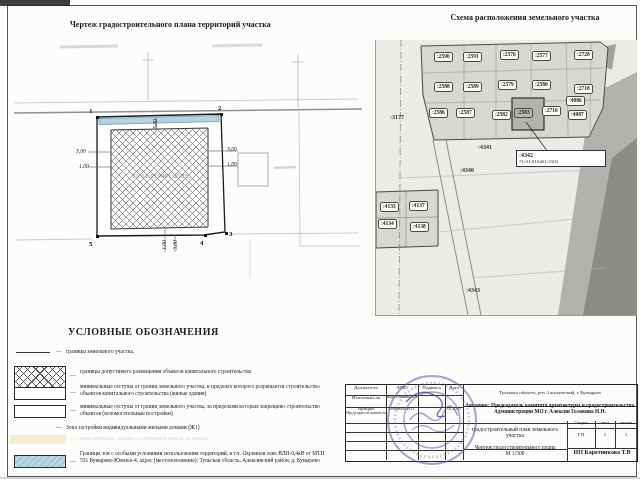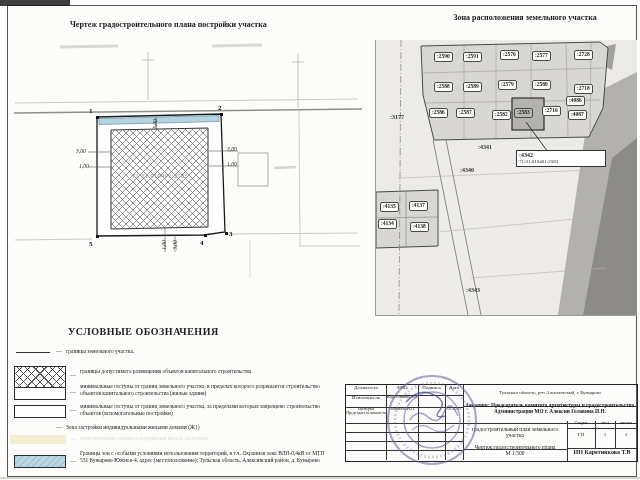--- a/index.html
+++ b/index.html
@@ -53,22 +53,22 @@
   .artifact-bottom{position:absolute;left:0;top:477px;width:640px;height:2px;background:#b9b9b5;opacity:.6;}
 </style>
 </head>
 <body>
 
 <div id="sheet">
   <div class="frame"></div>
   <div class="artifact-topleft"></div>
   <div class="artifact-bottom"></div>
 
-  <div class="abs title" style="left:70px;top:20px;width:290px;">Чертеж градостроительного плана постройки участка</div>
-  <div class="abs title ctr" style="left:420px;top:13px;width:210px;">Зона расположения земельного участка</div>
+  <div class="abs title" style="left:70px;top:20px;width:290px;">Чертеж градостроительного плана территорий участка</div>
+  <div class="abs title ctr" style="left:420px;top:13px;width:210px;">Схема расположения земельного участка</div>
 
   <svg class="abs" style="left:0;top:0;" width="640" height="480">
     <defs>
       <pattern id="xh" width="7" height="7" patternUnits="userSpaceOnUse">
         <path d="M0,7 L7,0 M0,0 L7,7" stroke="#6a6a68" stroke-width="0.7" fill="none"></path>
       </pattern>
     </defs>
 
     <path d="M148,52 L148,100 M142,60 L154,60" stroke="#b8b8b4" stroke-width="0.8" fill="none"></path>
     <path d="M298,54 L298,108 M292,62 L304,62" stroke="#b8b8b4" stroke-width="0.8" fill="none"></path>

